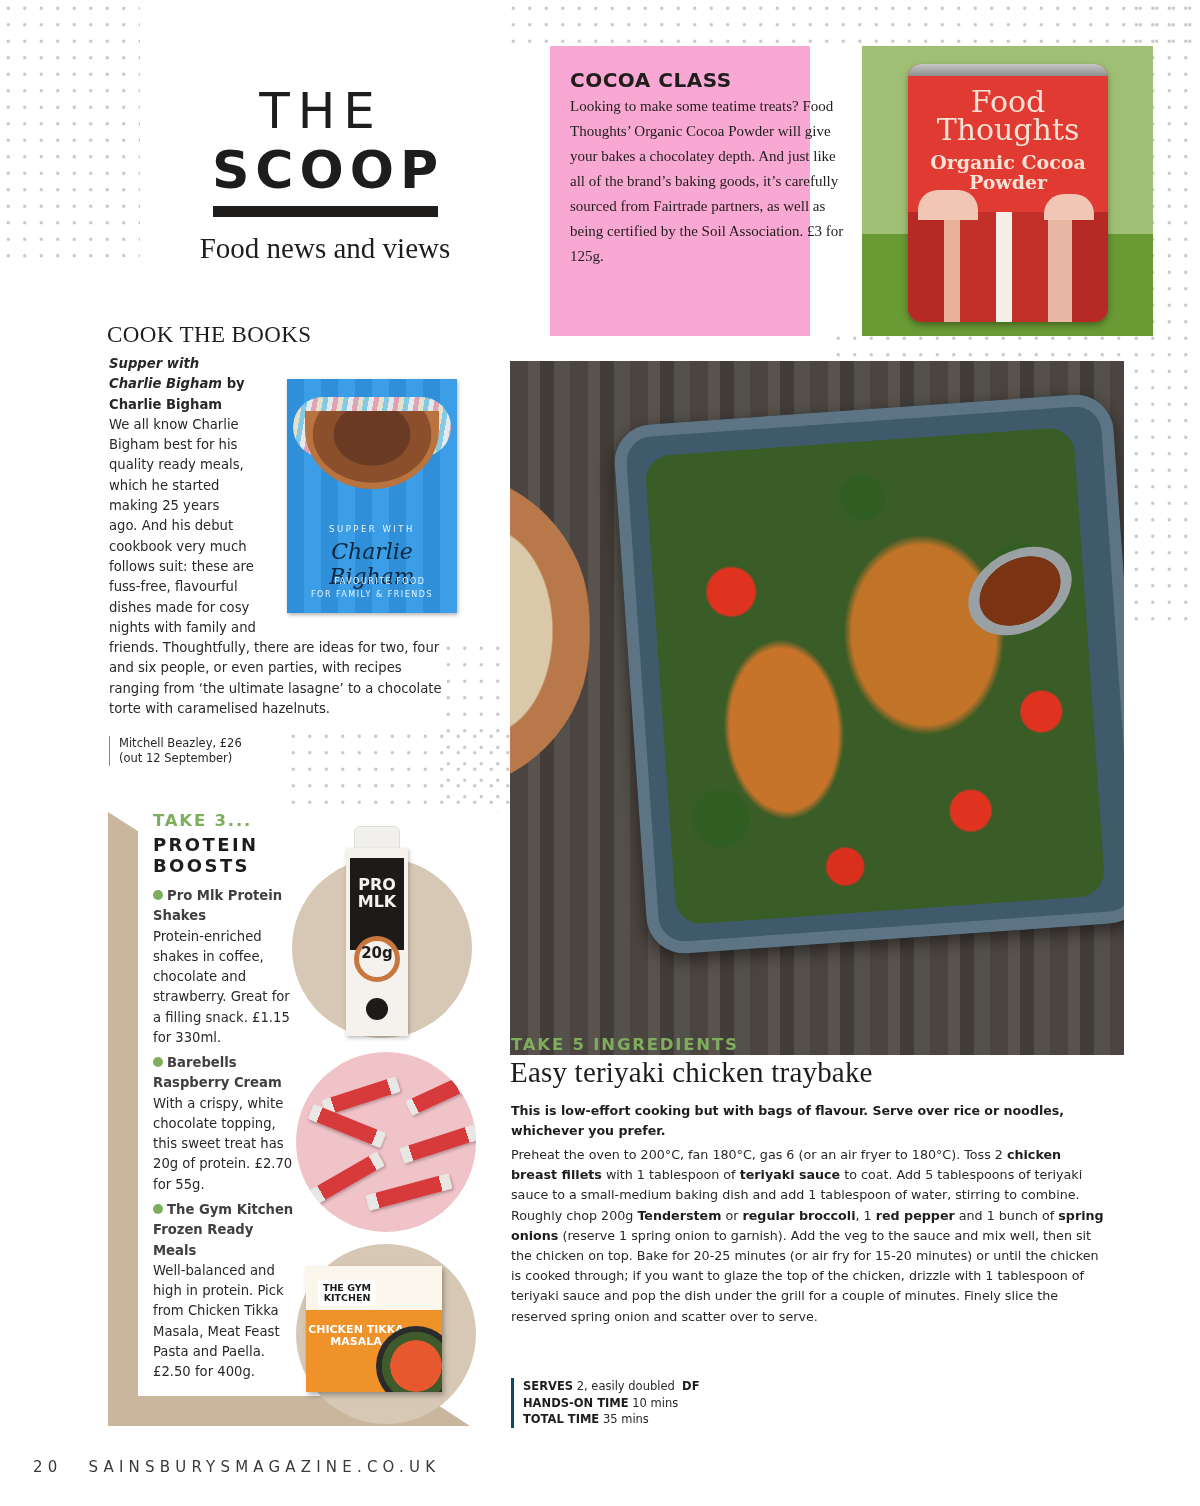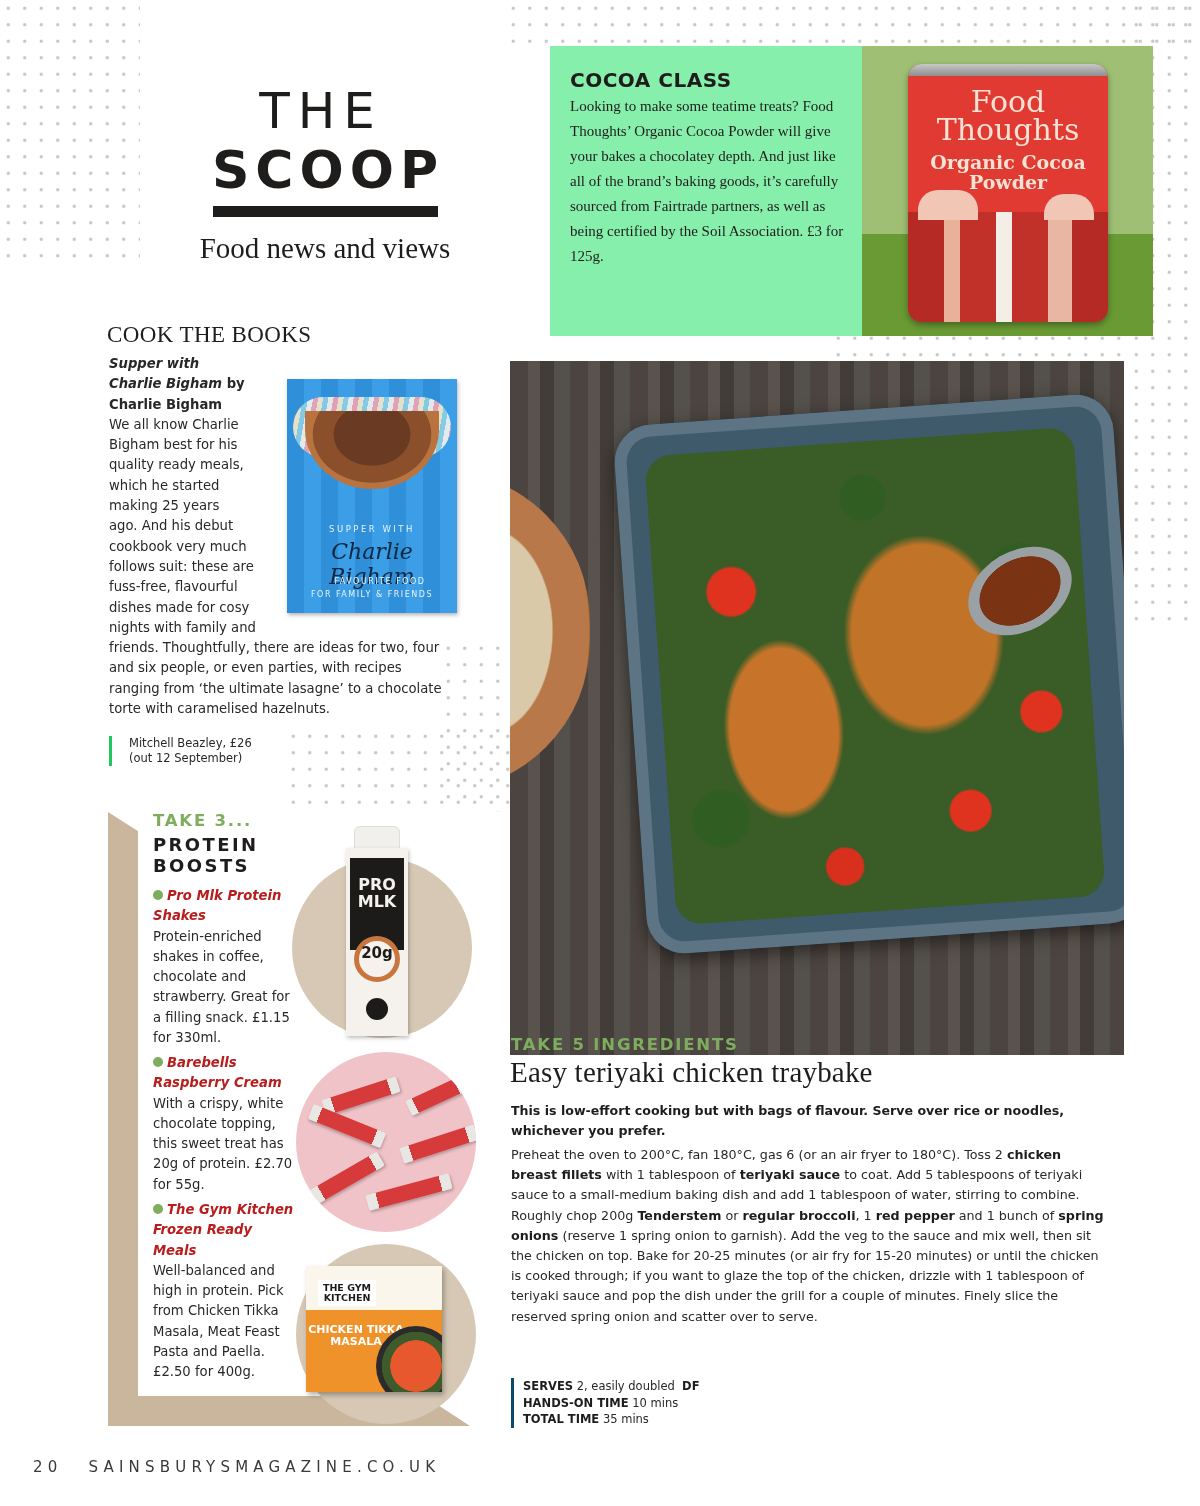--- a/index.html
+++ b/index.html
@@ -13,21 +13,21 @@
   }
 
   
   .title-block { position: absolute; left: 160px; top: 60px; width: 330px; height: 220px; background: #fff; }
   .title-the { position: absolute; left: 0; right: 16px; top: 22px; text-align: center; font-family: "DejaVu Sans", sans-serif; font-size: 50px; letter-spacing: 8px; font-weight: 400; color: #1f1d1b; padding-left: 8px; }
   .title-scoop { position: absolute; left: 0; right: 0; top: 80px; text-align: center; font-family: "DejaVu Sans", sans-serif; font-size: 52px; font-weight: 700; letter-spacing: 6px; color: #1f1d1b; padding-left: 6px; }
   .title-bar { position: absolute; left: 53px; top: 146px; width: 225px; height: 11px; background: #1f1d1b; }
   .title-sub { position: absolute; left: 0; right: 0; top: 172px; text-align: center; font-family: "Liberation Serif", serif; font-size: 29px; color: #1f1d1b; }
 
   
-  .cocoa-box { position: absolute; left: 550px; top: 46px; width: 312px; height: 290px; background: #86efac; }
+  .cocoa-box { position: absolute; left: 550px; top: 46px; width: 260px; height: 290px; background: #f9a8d4; }
   .cocoa-head { position: absolute; left: 20px; top: 22px; font-family: "DejaVu Sans", sans-serif; font-weight: 700; font-size: 20px; letter-spacing: 0.5px; color: #1f1d1b; }
   .cocoa-body { position: absolute; left: 20px; top: 48px; width: 280px; font-family: "Liberation Serif", serif; font-size: 15px; line-height: 25px; color: #1f1d1b; }
   .cocoa-photo { position: absolute; left: 862px; top: 46px; width: 291px; height: 290px; background: linear-gradient(180deg, #9fc074 0 65%, #6a9a34 65% 100%); overflow: hidden; }
   .tin { position: absolute; left: 46px; top: 18px; width: 200px; height: 258px; border-radius: 14px; background: #e03a32; box-shadow: 0 3px 6px rgba(0,0,0,0.35); overflow: hidden; }
   .tin-lid { position: absolute; left: 0; right: 0; top: 0; height: 12px; background: linear-gradient(#c8c8c8, #8e8e8e); }
   .tin-brand { position: absolute; left: 0; right: 0; top: 24px; text-align: center; font-family: "DejaVu Serif", serif; font-weight: 400; font-size: 30px; line-height: 28px; color: #f6e2d4; }
   .tin-prod { position: absolute; left: 0; right: 0; top: 88px; text-align: center; font-family: "DejaVu Serif", serif; font-weight: 700; font-size: 19px; line-height: 20px; color: #f6e2d4; }
   .tin-town { position: absolute; left: 0; right: 0; bottom: 0; height: 110px; background:
       linear-gradient(90deg, #b52a24 0 18%, #e9b19a 18% 26%, #c2302a 26% 44%, #f3efe6 44% 52%, #c2302a 52% 70%, #e8b6a2 70% 82%, #b52a24 82% 100%); }
   .tin-town::before { content: ""; position: absolute; left: 10px; top: -22px; width: 60px; height: 30px; background: #f2c6b4; border-radius: 20px 20px 0 0; }
@@ -36,29 +36,29 @@
   
   .ctb-head { position: absolute; left: 107px; top: 322px; font-family: "Liberation Serif", serif; font-size: 23px; letter-spacing: 0.4px; color: #1f1d1b; }
   .ctb-text { position: absolute; left: 109px; top: 354px; width: 340px; font-family: "DejaVu Sans", sans-serif; font-size: 13.2px; line-height: 20.3px; color: #2a2826; }
   .ctb-text .bookline { font-weight: 700; }
   .ctb-text .wrapline { display: block; width: 175px; }
   .ctb-book { position: absolute; left: 287px; top: 379px; width: 170px; height: 234px; background: linear-gradient(90deg, #2f8fd8 0 10%, #3b9ee6 10% 20%, #2f8fd8 20% 30%, #3b9ee6 30% 40%, #2f8fd8 40% 50%, #3b9ee6 50% 60%, #2f8fd8 60% 70%, #3b9ee6 70% 80%, #2f8fd8 80% 90%, #3b9ee6 90% 100%); box-shadow: 1px 2px 4px rgba(0,0,0,0.3); overflow: hidden; }
   .ctb-cloth { position: absolute; left: 6px; top: 18px; width: 158px; height: 60px; background: repeating-linear-gradient(100deg, #f3a3b0 0 5px, #f7e9c9 5px 10px, #8ed0e6 10px 15px, #f7f3ec 15px 20px); border-radius: 30px; opacity: 0.9; }
   .ctb-bowl { position: absolute; left: 18px; top: 32px; width: 134px; height: 78px; border-radius: 0 0 70px 70px / 0 0 62px 62px; background: radial-gradient(ellipse at 50% 30%, #6a3a22 0 40%, #8c4f2c 41% 62%, #b8733f 63% 100%); }
   .ctb-book-small { position: absolute; left: 0; right: 0; text-align: center; font-family: "DejaVu Sans", sans-serif; color: #e6f3fb; letter-spacing: 2.5px; }
   .ctb-book-name { position: absolute; left: 0; right: 0; top: 160px; text-align: center; font-family: "DejaVu Serif", serif; font-style: italic; font-size: 22px; color: #0d2740; }
-  .ctb-pub { position: absolute; left: 109px; top: 736px; padding-left: 17px; border-left: 3px solid #22c55e; font-family: "DejaVu Sans", sans-serif; font-size: 11.5px; line-height: 15px; color: #2a2826; }
+  .ctb-pub { position: absolute; left: 109px; top: 736px; padding-left: 9px; border-left: 1px solid #22c55e; font-family: "DejaVu Sans", sans-serif; font-size: 11.5px; line-height: 15px; color: #2a2826; }
 
   
   .t3-frame { position: absolute; left: 108px; top: 812px; width: 362px; height: 614px; background: #c9b69d; clip-path: polygon(0 0, 0 100%, 100% 100%, 87% 95%, 12% 95%, 12% 4.5%); }
   .t3-panel { position: absolute; left: 138px; top: 810px; width: 348px; height: 586px; background: #ffffff; }
   .t3-kicker { position: absolute; left: 153px; top: 811px; font-family: "DejaVu Sans", sans-serif; font-weight: 700; font-size: 16.5px; letter-spacing: 1.8px; color: #7fad5e; }
   .t3-title { position: absolute; left: 153px; top: 834px; font-family: "DejaVu Sans", sans-serif; font-weight: 700; font-size: 18px; line-height: 21px; letter-spacing: 2.4px; color: #1f1d1b; width: 130px; }
   .t3-item { position: absolute; left: 153px; width: 145px; font-family: "DejaVu Sans", sans-serif; font-size: 13.2px; line-height: 20.3px; color: #2a2826; }
-  .t3-item .name { font-weight: 700; color: #b91c1c; display: block; font-style: italic; }
+  .t3-item .name { font-weight: 700; color: #404040; display: block; }
   .t3-item .dot { display: inline-block; width: 10px; height: 10px; border-radius: 50%; background: #7fad5e; margin-right: 4px; vertical-align: 0px; }
   .circle { position: absolute; border-radius: 50%; }
 
   .promlk { position: absolute; left: 346px; top: 826px; width: 62px; height: 210px; }
   .promlk-cap { position: absolute; left: 8px; top: 0; width: 46px; height: 26px; background: #f2f0ec; border-radius: 6px 6px 0 0; border: 1px solid #ddd; }
   .promlk-body { position: absolute; left: 0; top: 22px; width: 62px; height: 188px; background: #f5f2ee; box-shadow: 1px 2px 4px rgba(0,0,0,0.25); }
   .promlk-black { position: absolute; left: 4px; top: 10px; width: 54px; height: 92px; background: #1d1b1a; }
   .promlk-logo { position: absolute; left: 0; right: 0; top: 18px; text-align: center; font-family: "DejaVu Sans", sans-serif; font-weight: 700; font-size: 16px; line-height: 17px; color: #f5f2ee; }
   .promlk-badge { position: absolute; left: 8px; top: 88px; width: 46px; height: 46px; border-radius: 50%; background: #f5f2ee; border: 5px solid #c9763e; text-align: center; font-family: "DejaVu Sans", sans-serif; font-weight: 700; font-size: 15px; line-height: 24px; color: #1d1b1a; }
   .promlk-flag { position: absolute; left: 20px; top: 150px; width: 22px; height: 22px; border-radius: 50%; background: #1d1b1a; }

